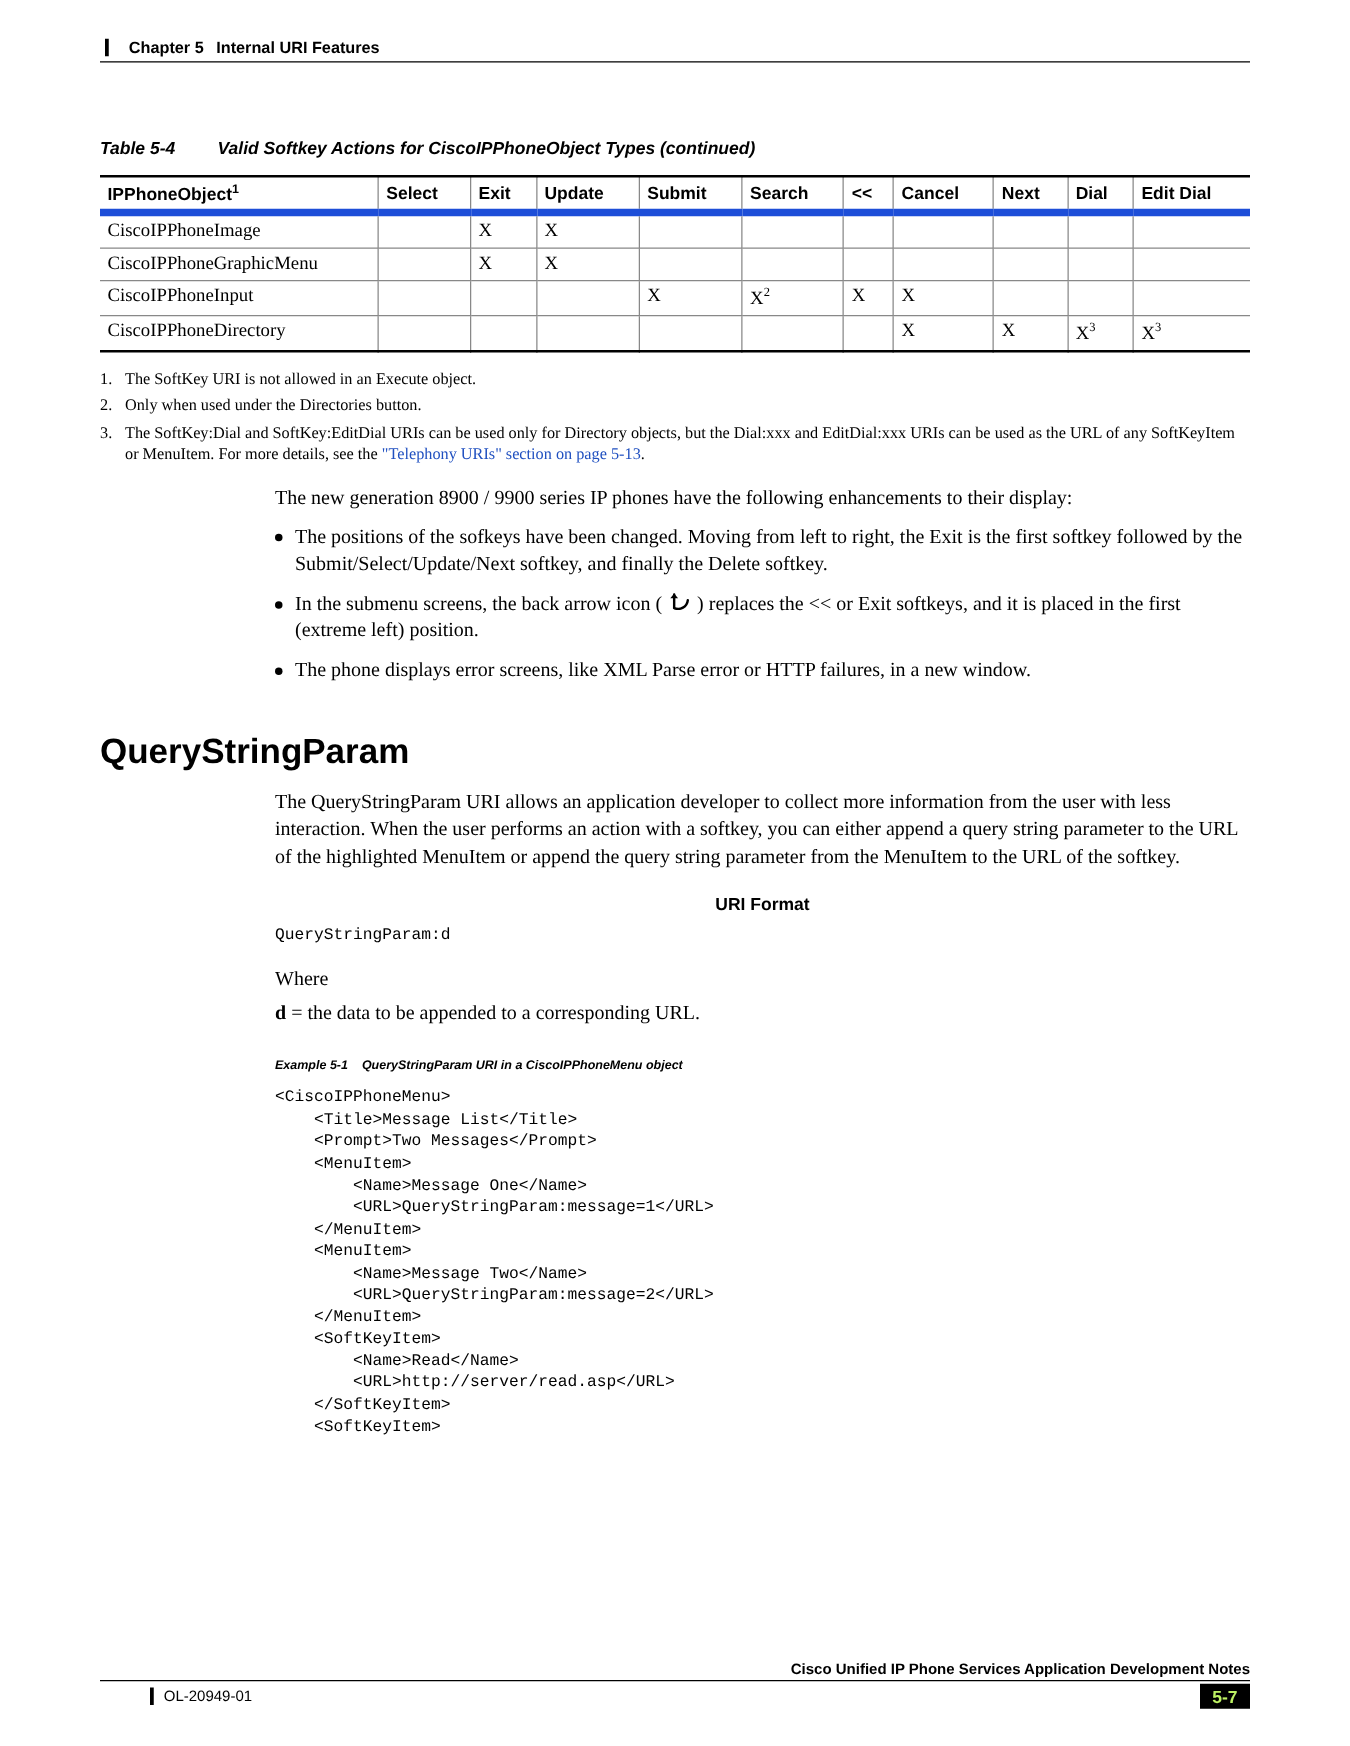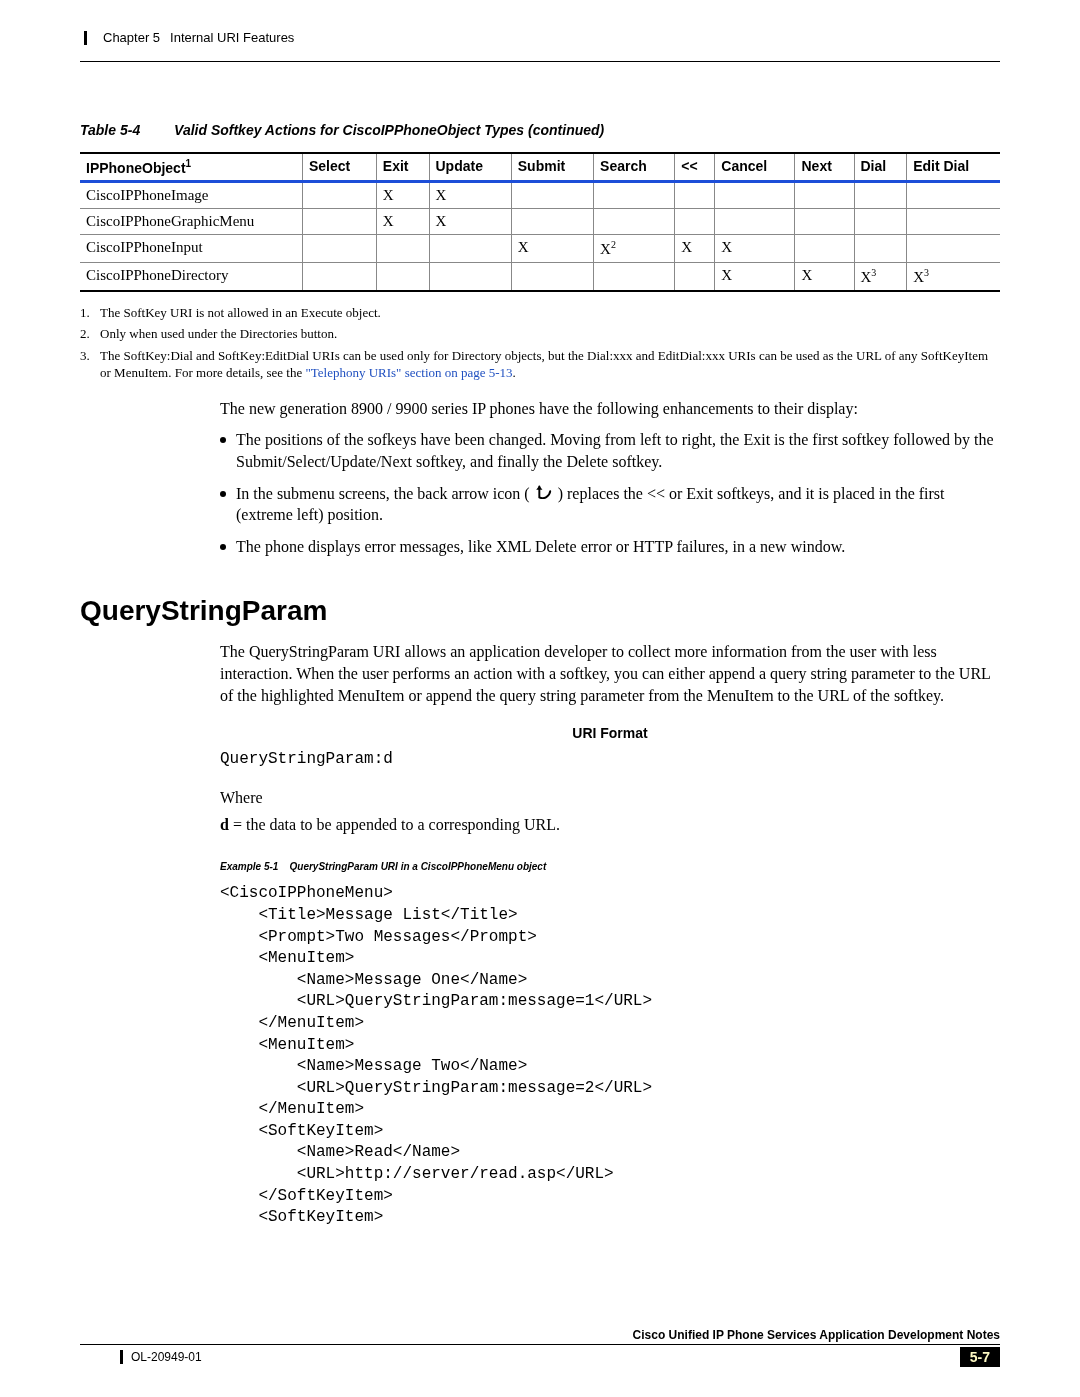--- a/index.html
+++ b/index.html
@@ -18,22 +18,22 @@
   }
   .top-rule {
     border-top: 1px solid #000;
     margin-bottom: 4px;
   }
   .header-row {
     display: flex;
     justify-content: space-between;
     font-family: Arial, Helvetica, sans-serif;
     font-size: 13px;
-    font-weight: normal;
-    margin-bottom: 16px;
+    font-weight: bold;
+    margin-bottom: 4px;
     padding: 0 4px;
   }
   .header-left { display:flex; gap:10px; align-items:center;}
   .header-left .vbar {
     display:inline-block;
     width:3px; height:14px; background:#000; margin-right:6px;
   }
   .header-right-line {
     display:flex; justify-content:flex-end; align-items:center;
     font-family: Arial, Helvetica, sans-serif;
@@ -67,21 +67,21 @@
     border-bottom: 1px solid #888;
     padding: 4px 6px;
     font-size: 15px;
     vertical-align: top;
     text-align: left;
   }
   table.softkey th {
     font-family: Arial, Helvetica, sans-serif;
     font-weight: bold;
     font-size: 14px;
-    border-bottom: 3px solid #1d4ed8;
+    border-bottom: 6px solid #1d4ed8;
     margin-top: 48px;
   }
   table.softkey th:first-child, table.softkey td:first-child {
     border-left: none;
   }
   table.softkey th:last-child, table.softkey td:last-child {
     border-right: none;
   }
   .sup { font-size: 10px; vertical-align: super; }
   .footnotes {
@@ -130,21 +130,21 @@
   }
   .subhead {
     font-family: Arial, Helvetica, sans-serif;
     font-weight: bold;
     font-size: 14px;
     margin: 18px 0 6px 0;
     text-align: center;
   }
   .mono {
     font-family: "Courier New", Courier, monospace;
-    font-size: 16px;
+    font-size: 13px;
     white-space: pre;
     line-height: 1.35;
   }
   .example-caption {
     font-family: Arial, Helvetica, sans-serif;
     font-size: 10px;
     font-style: italic;
     font-weight: bold;
     margin: 24px 0 10px 0;
   }
@@ -165,21 +165,21 @@
     width:3px; height:14px; background:#000;
   }
   .footer-title {
     text-align:right;
     font-family: Arial, Helvetica, sans-serif;
     font-weight:bold;
     font-size:12px;
     margin-bottom:2px;
   }
   .page-badge {
-    background:#000; color:#fef9c3;
+    background:#000; color:#bef264;
     padding:2px 10px;
     font-weight:bold;
     font-size:14px;
   }
 </style>
 </head>
 <body>
 
 <div class="page">
 
@@ -305,21 +305,21 @@
               <svg viewBox="0 0 24 18" width="20" height="14">
                 <path d="M6 2 L6 16 M6 16 A10 10 0 0 0 20 8" stroke="#000" stroke-width="2.5" fill="none" stroke-linecap="round"></path>
                 <path d="M2 6 L6 1 L10 6 Z" fill="#000"></path>
               </svg>
             </span>
             <span>) replaces the &lt;&lt; or Exit softkeys, and it is placed in the first (extreme left) position.</span>
           </span>
         </li>
         <li>
             <span class="dot"></span>
-          <span>The phone displays error messages, like XML Delete error or HTTP failures, in a new window.</span>
+          <span>The phone displays error screens, like XML Parse error or HTTP failures, in a new window.</span>
         </li>
       </ul>
     </div>
 
     <h2 class="section">QueryStringParam</h2>
     <div class="body-text">
       <p style="margin-top:0;">The QueryStringParam URI allows an application developer to collect more information from the user with less interaction. When the user performs an action with a softkey, you can either append a query string parameter to the URL of the highlighted MenuItem or append the query string parameter from the MenuItem to the URL of the softkey.</p>
 
       <div class="subhead">URI Format</div>
       <div class="mono">QueryStringParam:d</div>

